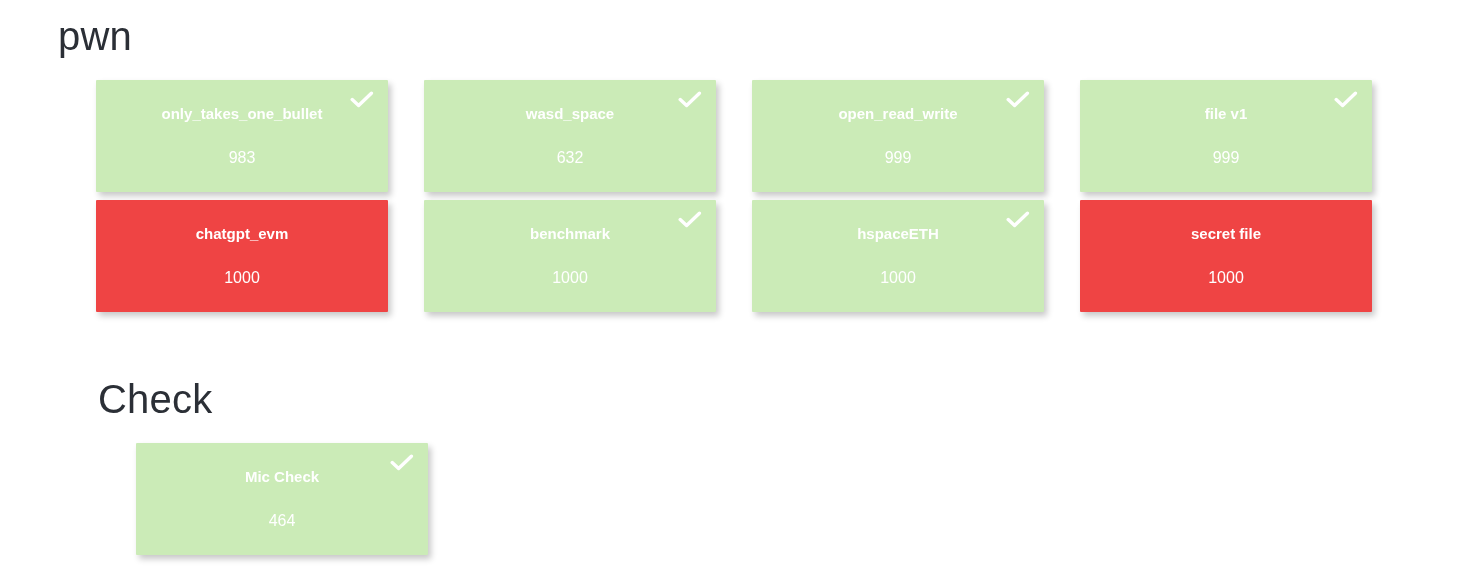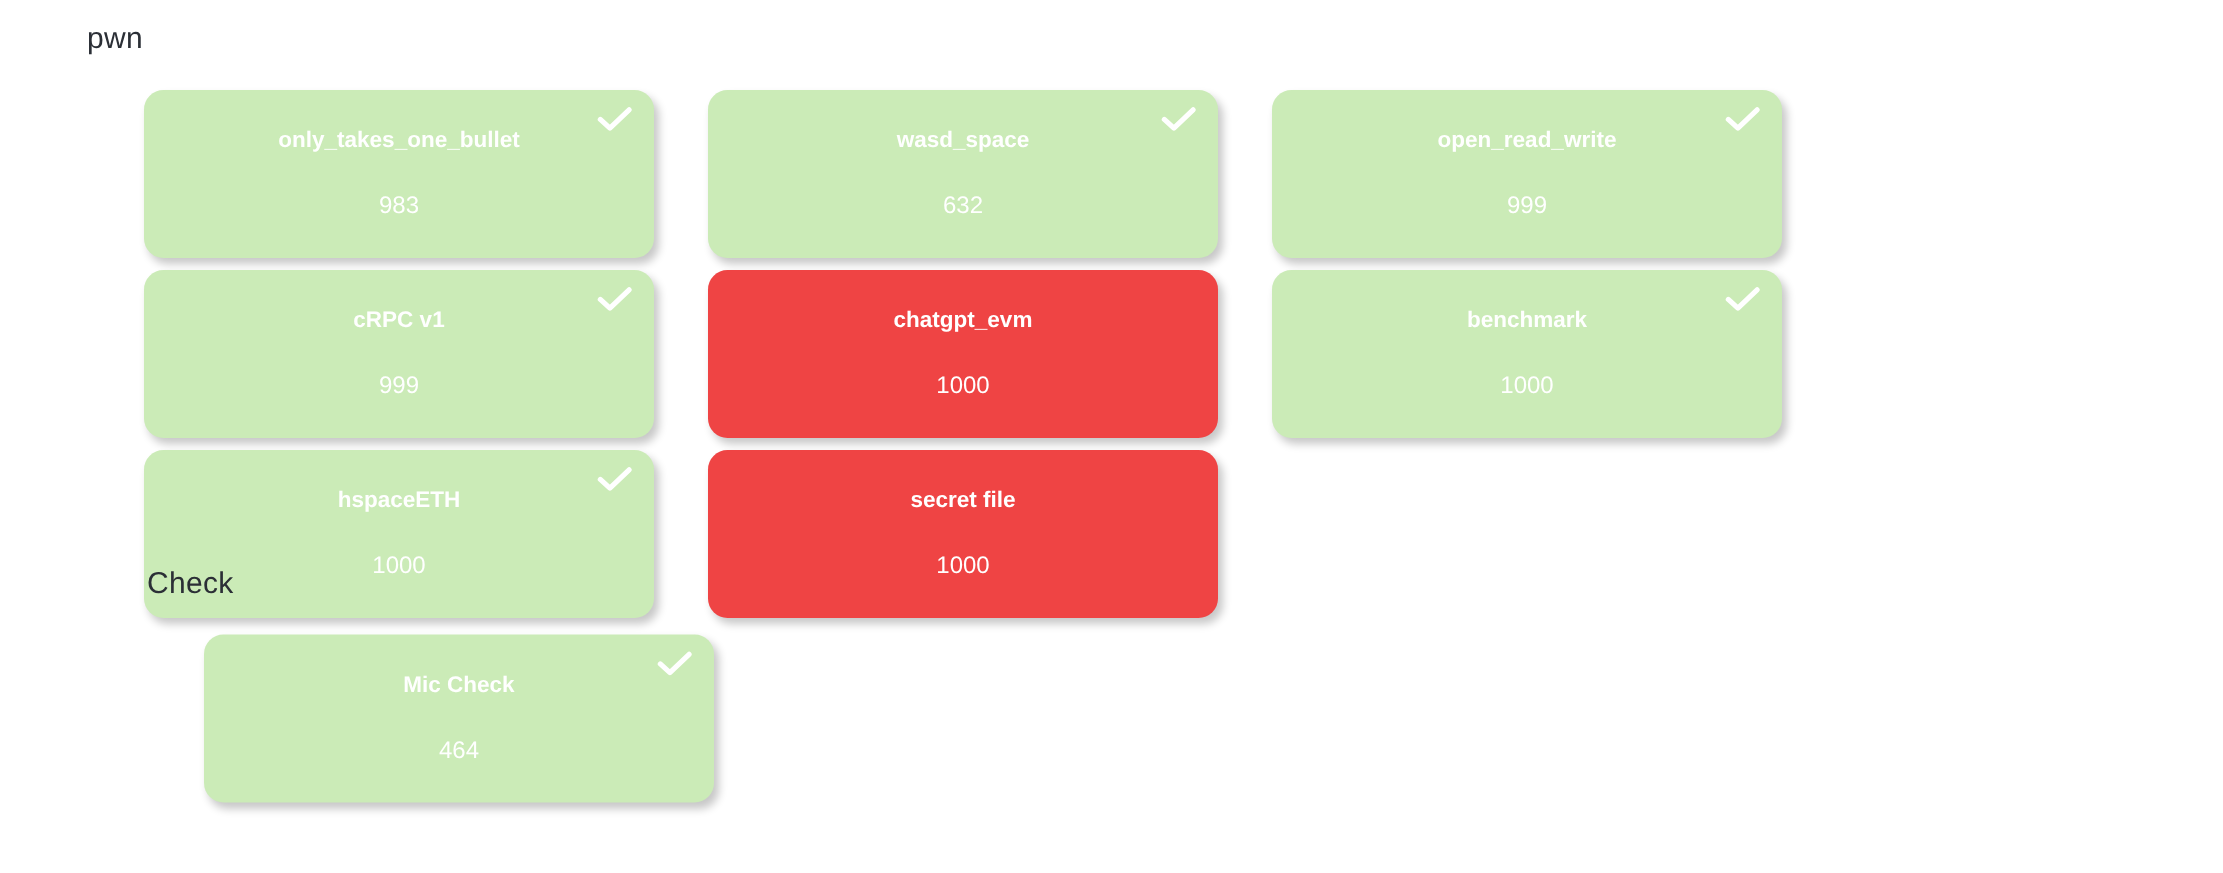--- a/index.html
+++ b/index.html
@@ -20,49 +20,49 @@
     height: 582px;
     box-sizing: border-box;
   }
   .category {
     position: absolute;
     left: 0;
     right: 0;
   }
   .category-title {
     font-family: "Liberation Sans", sans-serif;
-    font-size: 20px;
+    font-size: 40px;
     font-weight: 400;
     color: #2b2f36;
     letter-spacing: 0.2px;
     line-height: 1;
     margin: 0;
     padding-left: 58px;
   }
   .challenge-grid {
     display: flex;
     flex-wrap: wrap;
     padding-left: 96px;
     box-sizing: border-box;
     width: 1482px;
     column-gap: 36px;
     row-gap: 8px;
   }
   .challenge-card {
     position: relative;
-    width: 340px;
+    width: 292px;
     height: 112px;
     box-sizing: border-box;
     display: flex;
     flex-direction: column;
     align-items: center;
     justify-content: flex-start;
     cursor: pointer;
     box-shadow: 3px 4px 6px rgba(0, 0, 0, 0.22);
-    border-radius: 13px;
+    border-radius: 1px;
     user-select: none;
   }
   .challenge-card.solved {
     background: #cbebb7;
   }
   .challenge-card.unsolved {
     background: #ef4444;
   }
   .card-name {
     font-size: 15px;
@@ -124,21 +124,21 @@
         <div class="challenge-card solved">
           <div class="card-name">open_read_write</div>
           <div class="card-points">999</div>
           <span class="solved-check">
             <svg viewBox="0 0 24 18" aria-hidden="true">
               <path d="M2.2 8.6 L8.6 14.4 L21.4 2.2" fill="none" stroke="#ffffff" stroke-width="3.4" stroke-linecap="round" stroke-linejoin="round"></path>
             </svg>
           </span>
         </div>
         <div class="challenge-card solved">
-          <div class="card-name">cRPC v1</div>
+          <div class="card-name">file v1</div>
           <div class="card-points">999</div>
           <span class="solved-check">
             <svg viewBox="0 0 24 18" aria-hidden="true">
               <path d="M2.2 8.6 L8.6 14.4 L21.4 2.2" fill="none" stroke="#ffffff" stroke-width="3.4" stroke-linecap="round" stroke-linejoin="round"></path>
             </svg>
           </span>
         </div>
         <div class="challenge-card unsolved">
           <div class="card-name">chatgpt_evm</div>
           <div class="card-points">1000</div>

